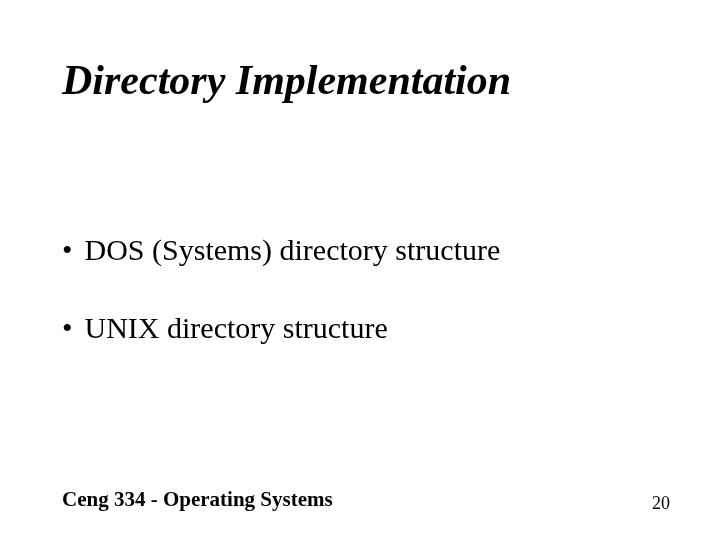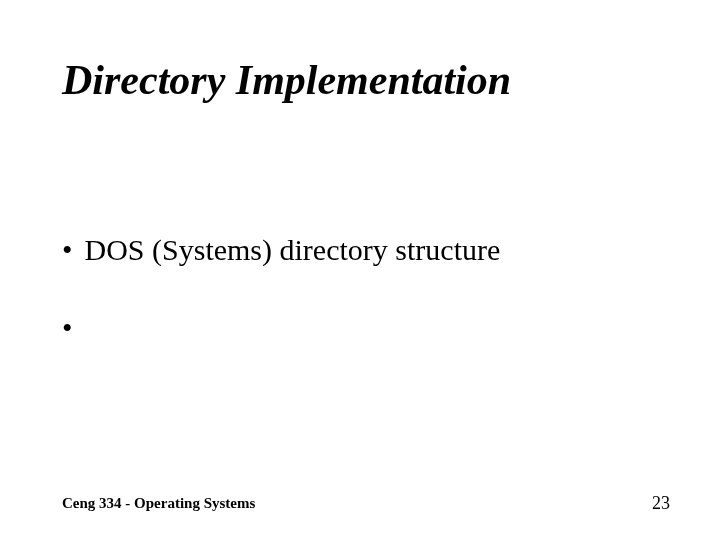--- a/index.html
+++ b/index.html
@@ -39,21 +39,21 @@
       display: flex;
       align-items: flex-start;
     }
     .bullet-marker {
       margin-right: 12px;
     }
     .footer-left {
       position: absolute;
       bottom: 28px;
       left: 62px;
-      font-size: 15px;
+      font-size: 21px;
       font-weight: bold;
     }
     .footer-right {
       position: absolute;
       bottom: 26px;
       right: 50px;
       font-size: 18px;
     }
   </style>
 </head>
@@ -62,18 +62,19 @@
 <div class="slide">
   <h1 class="title">Directory Implementation</h1>
 
   <div class="content">
     <div class="bullet-item">
       <span class="bullet-marker">•</span>
       <span>DOS (Systems) directory structure</span>
     </div>
     <div class="bullet-item">
       <span class="bullet-marker">•</span>
+      <span>UNIX directory structure</span>
     </div>
   </div>
 
   <div class="footer-left">Ceng 334 - Operating Systems</div>
-  <div class="footer-right">23</div>
+  <div class="footer-right">20</div>
 </div>
 
 </body></html>

